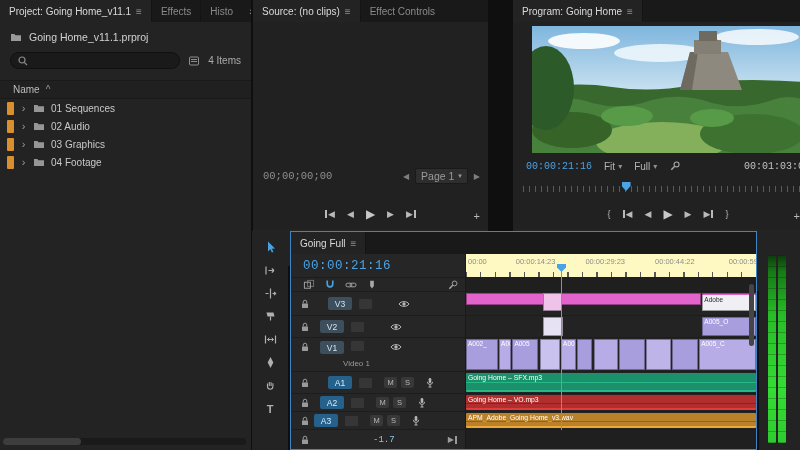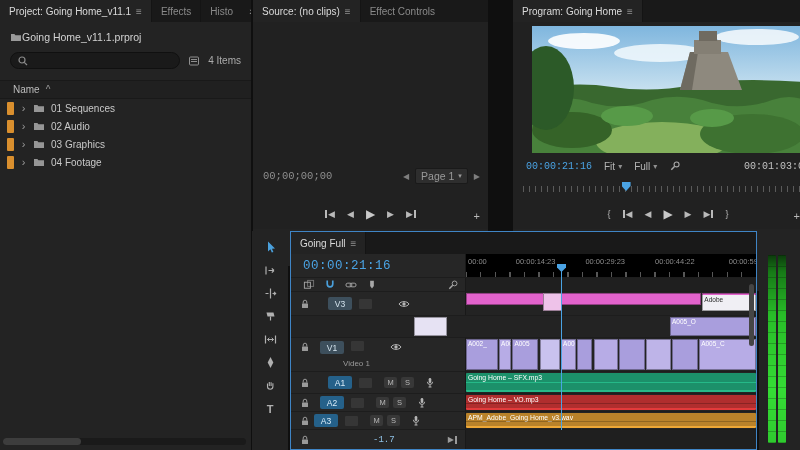--- a/index.html
+++ b/index.html
@@ -11,21 +11,21 @@
 
   
   .tabbar{height:22px;background:#191919;display:flex;align-items:stretch;font-size:10px;color:#8a8a8a;white-space:nowrap;overflow:hidden}
   .tab{display:flex;align-items:center;gap:5px;padding:0 9px;border-right:1px solid #141414}
   .tab.active{background:#232323;color:#dadada}
   .mi{font-size:10px;color:#8f8f8f}
   .tab-ovf{margin-left:auto;display:flex;align-items:center;padding:0 7px;color:#9a9a9a;font-size:11px}
 
   
   #project{left:0;top:0;width:251px;height:450px}
-  .pf-row{display:flex;align-items:center;gap:0;padding:9px 10px 3px 10px;color:#d2d2d2;font-size:10.5px}
+  .pf-row{display:flex;align-items:center;gap:7px;padding:9px 10px 3px 10px;color:#d2d2d2;font-size:10.5px}
   .search-row{display:flex;align-items:center;gap:8px;padding:6px 10px 4px 10px}
   .searchbox{flex:1;height:15px;background:#1a1a1a;border:1px solid #101010;border-radius:9px;display:flex;align-items:center;padding:0 6px;gap:5px;color:#8a8a8a}
   .count{color:#ababab}
   .name-hdr{display:flex;align-items:center;gap:6px;height:17px;padding:0 13px;background:#202020;border-top:1px solid #191919;border-bottom:1px solid #191919;color:#bdbdbd;margin-top:7px}
   .bin-row{display:flex;align-items:center;gap:6px;height:18px;padding:0 7px;color:#c9c9c9}
   .swatch{width:7px;height:13px;border-radius:1px;flex:none}
   .chev{color:#9a9a9a;width:7px;text-align:center;font-size:11px;line-height:1}
   .hscroll{position:absolute;left:3px;bottom:5px;width:243px;height:7px;background:#1a1a1a;border-radius:4px}
   .hthumb{width:78px;height:7px;background:#3d3d3d;border-radius:4px}
 
@@ -62,21 +62,21 @@
   .tic path,.tic rect,.tic circle{vector-effect:non-scaling-stroke}
   .tT{font-size:11px;font-weight:bold;color:#b0b0b0}
 
   
   #timeline{left:290px;top:231px;width:467px;height:219px;border:1px solid #3f85c6;box-sizing:border-box;background:#262626}
   .tl-body{position:relative;height:195px;background:#262626}
   .tl-row{display:flex;border-bottom:1px solid #1d1d1d;box-sizing:border-box}
   .tl-head{width:175px;flex:none;display:flex;align-items:center;background:#262626;border-right:1px solid #191919;box-sizing:border-box;position:relative}
   .tl-cont{flex:1;position:relative;background:#232323;overflow:hidden}
   .tl-tc{font-size:12.5px;letter-spacing:.5px;padding-left:12px}
-  .ruler{position:relative;height:100%;background:#000000}
+  .ruler{position:relative;height:100%;background:#fef9c3}
   .rlab{position:absolute;top:3px;font-size:7.5px;color:#8c8c8c;white-space:nowrap}
   .rticks{position:absolute;left:0;right:0;bottom:0;height:5px;
      background:repeating-linear-gradient(90deg,#575757 0 1px,transparent 1px 14.5px)}
   .hicons{display:flex;align-items:center;gap:9px;padding-left:12px;width:100%;color:#a8a8a8}
   .hicons .spacer{flex:1}
   .ic{width:12px;height:12px;flex:none}
   .badge{min-width:20px;height:13px;border-radius:2px;background:#3d4f5c;color:#d3e2ec;font-size:8.5px;display:flex;align-items:center;justify-content:center;padding:0 2px}
   .badge.audio{background:#25618a;color:#d9ecf9}
   .sync{width:13px;height:10px;background:#363636;border-radius:1px}
   .msbtn{width:13px;height:11px;background:#383838;border-radius:2px;color:#b9b9b9;font-size:7.5px;display:flex;align-items:center;justify-content:center}
@@ -402,20 +402,32 @@
         <div class="tl-cont">
           <div class="clip" style="left:0;width:81%;top:1px;height:12px;background:#e263cc"></div>
           <div class="clip" style="left:26.5%;width:6.5%;top:1px;height:18px;background:#eec2e9"></div>
           <div class="clip light" style="left:81.5%;width:18.5%;top:1px;height:18px;background:#f0eff4;border-top:2px solid #e263cc">
             <span>Adobe</span>
           </div>
         </div>
       </div>
 
       <div class="tl-row" style="height:22px">
+        <div class="tl-head">
+          <svg class="ic" style="margin-left:8px" viewBox="0 0 12 12">
+            <path d="M4.2,5.5 V4 a1.8,1.8 0 0 1 3.6,0 V5.5" fill="none" stroke="#9a9a9a"></path>
+            <rect x="3" y="5.5" width="6" height="4.5" rx="0.6" fill="#9a9a9a"></rect>
+          </svg>
+          <span class="badge" style="margin-left:9px">V2</span>
+          <span class="sync" style="margin-left:7px"></span>
+          <svg class="ic" style="margin-left:26px" viewBox="0 0 12 11">
+            <path d="M1,5.5 C3,2.3 9,2.3 11,5.5 C9,8.7 3,8.7 1,5.5 Z" fill="none" stroke="#b5b5b5"></path>
+            <circle cx="6" cy="5.5" r="1.7" fill="#b5b5b5"></circle>
+          </svg>
+        </div>
         <div class="tl-cont">
           <div class="clip" style="left:26.5%;width:7%;top:1px;bottom:1px;background:#e6e2f3"></div>
           <div class="clip" style="left:81.5%;width:18.5%;top:1px;bottom:1px;background:#a99edd">
             <span>A005_O</span>
           </div>
         </div>
       </div>
 
       <div class="tl-row" style="height:34px">
         <div class="tl-head" style="align-items:flex-start;padding-top:3px">

